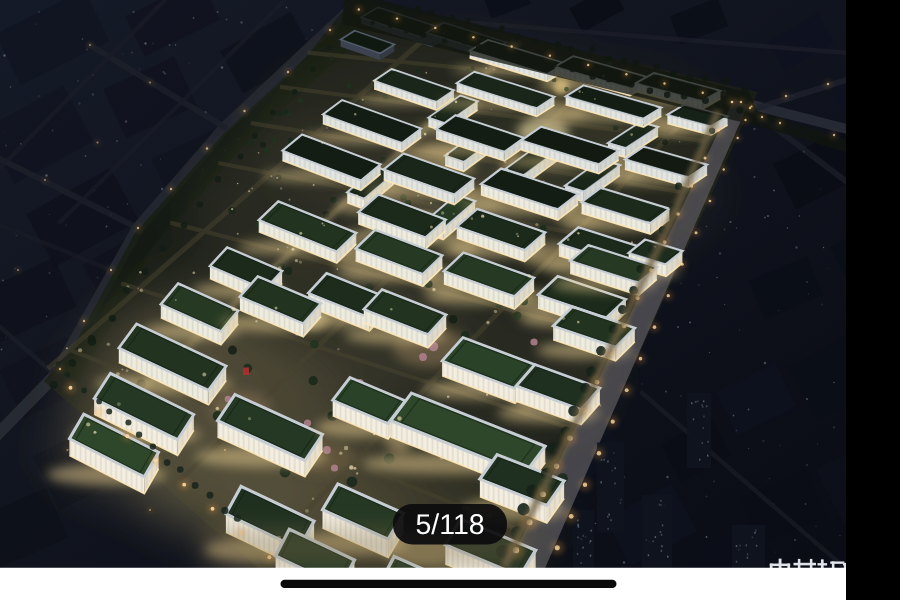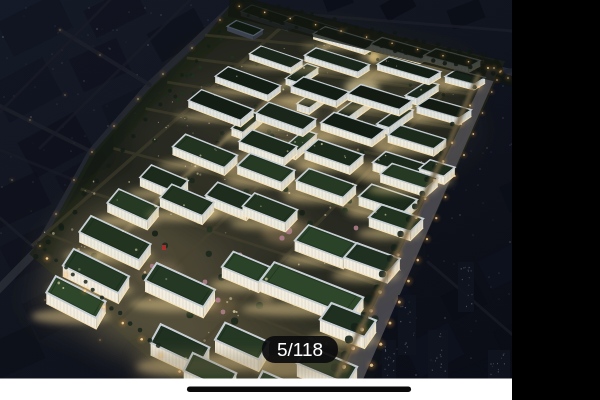--- a/index.html
+++ b/index.html
@@ -1,15 +1,15 @@
 <!DOCTYPE html>
 <html><head><meta charset="utf-8">
 <style>
 html,body{margin:0;padding:0;background:#000;}
-#stage{width:512px;height:400px;overflow:hidden;position:relative;}
+#stage{width:564px;height:400px;overflow:hidden;position:relative;}
 </style></head>
 <body>
 <div id="stage">
 <svg width="600" height="400" viewBox="0 0 600 400">
 <defs>
 <linearGradient id="bg" x1="0" y1="0" x2="1" y2="1">
 <stop offset="0" stop-color="#151a28"></stop>
           <stop offset="0.4" stop-color="#11151f"></stop>
 <stop offset="0.75" stop-color="#0c0f18"></stop>
           <stop offset="1" stop-color="#090c13"></stop>

